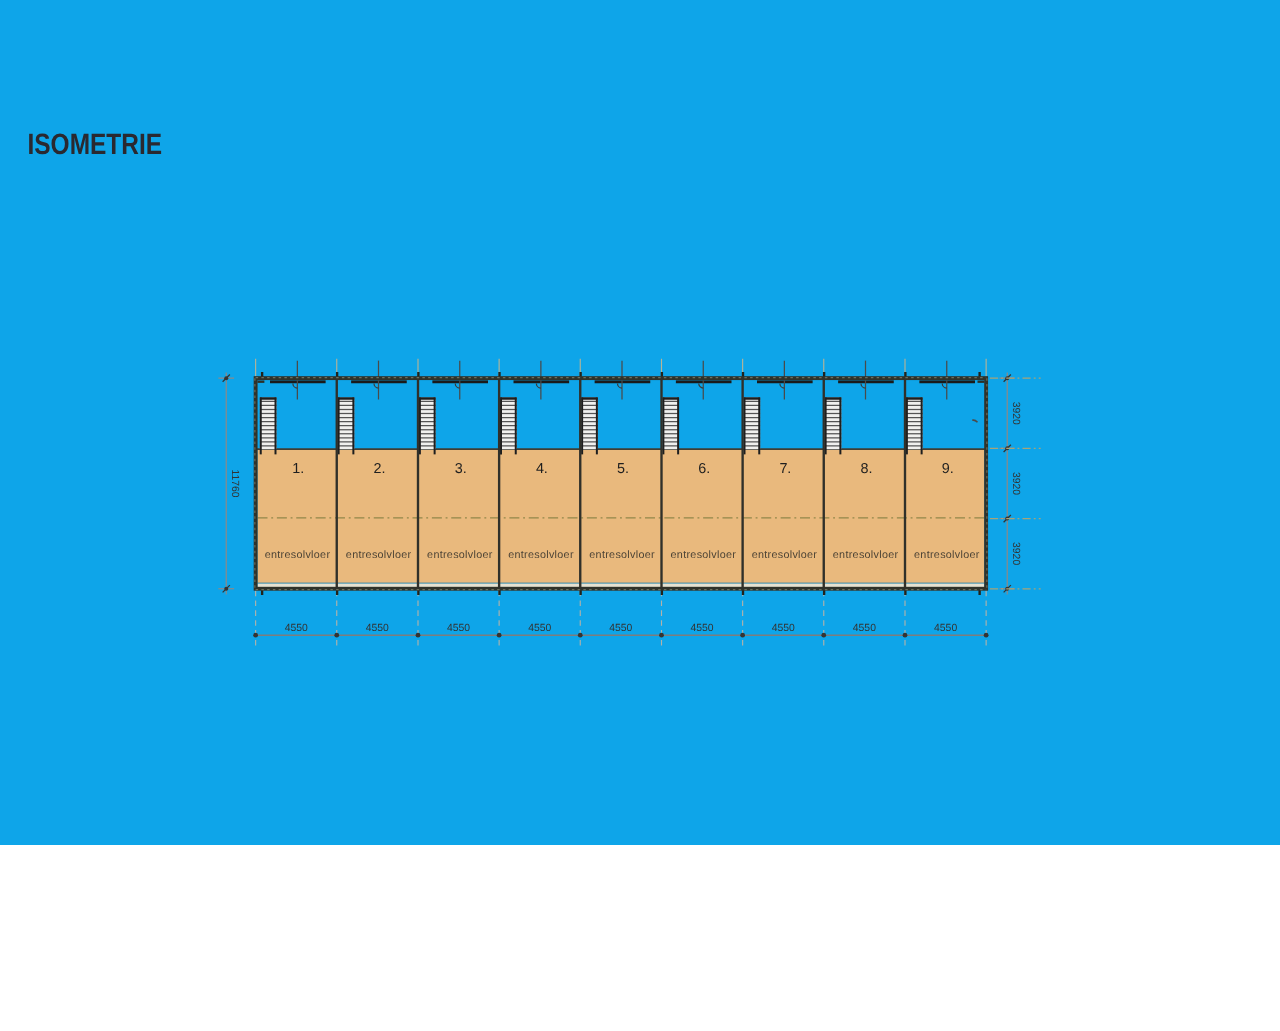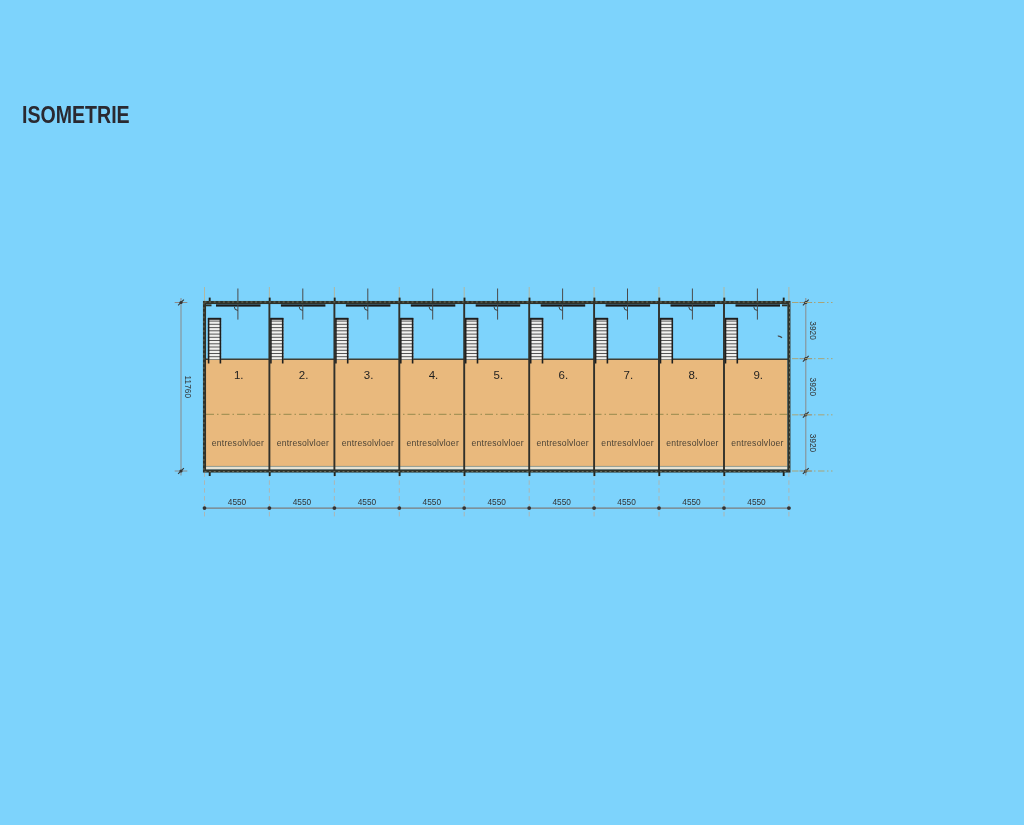--- a/index.html
+++ b/index.html
@@ -1,16 +1,16 @@
 <!DOCTYPE html>
 <html><head><meta charset="utf-8">
 <style>
 html,body{margin:0;padding:0;background:#ffffff;-webkit-font-smoothing:antialiased;}
 *{-webkit-font-smoothing:antialiased;}
-#page{position:relative;width:1024px;height:825px;background:#7dd3fc;overflow:hidden;}
+#page{position:relative;width:1024px;height:676px;background:#0ea5e9;overflow:hidden;}
 #title{position:absolute;left:22px;top:103.7px;font-family:"Liberation Sans",sans-serif;
  font-weight:bold;font-size:23.5px;line-height:23.5px;color:#2a2930;
  transform:scaleX(0.833);transform-origin:left top;white-space:nowrap;}
 </style></head>
 <body>
 <div id="page">
 <div id="title">ISOMETRIE</div>
 <svg width="1024" height="825" viewBox="0 0 1024 825" xmlns="http://www.w3.org/2000/svg" style="position:absolute;left:0;top:0;opacity:0.999" font-family="Liberation Sans, sans-serif">
       <rect x="206" y="359.4" width="581.4" height="106.8" fill="#e9b97d"></rect>
       <line x1="205" y1="359.3" x2="788.4" y2="359.3" stroke="#403e33" stroke-width="1.5"></line>

